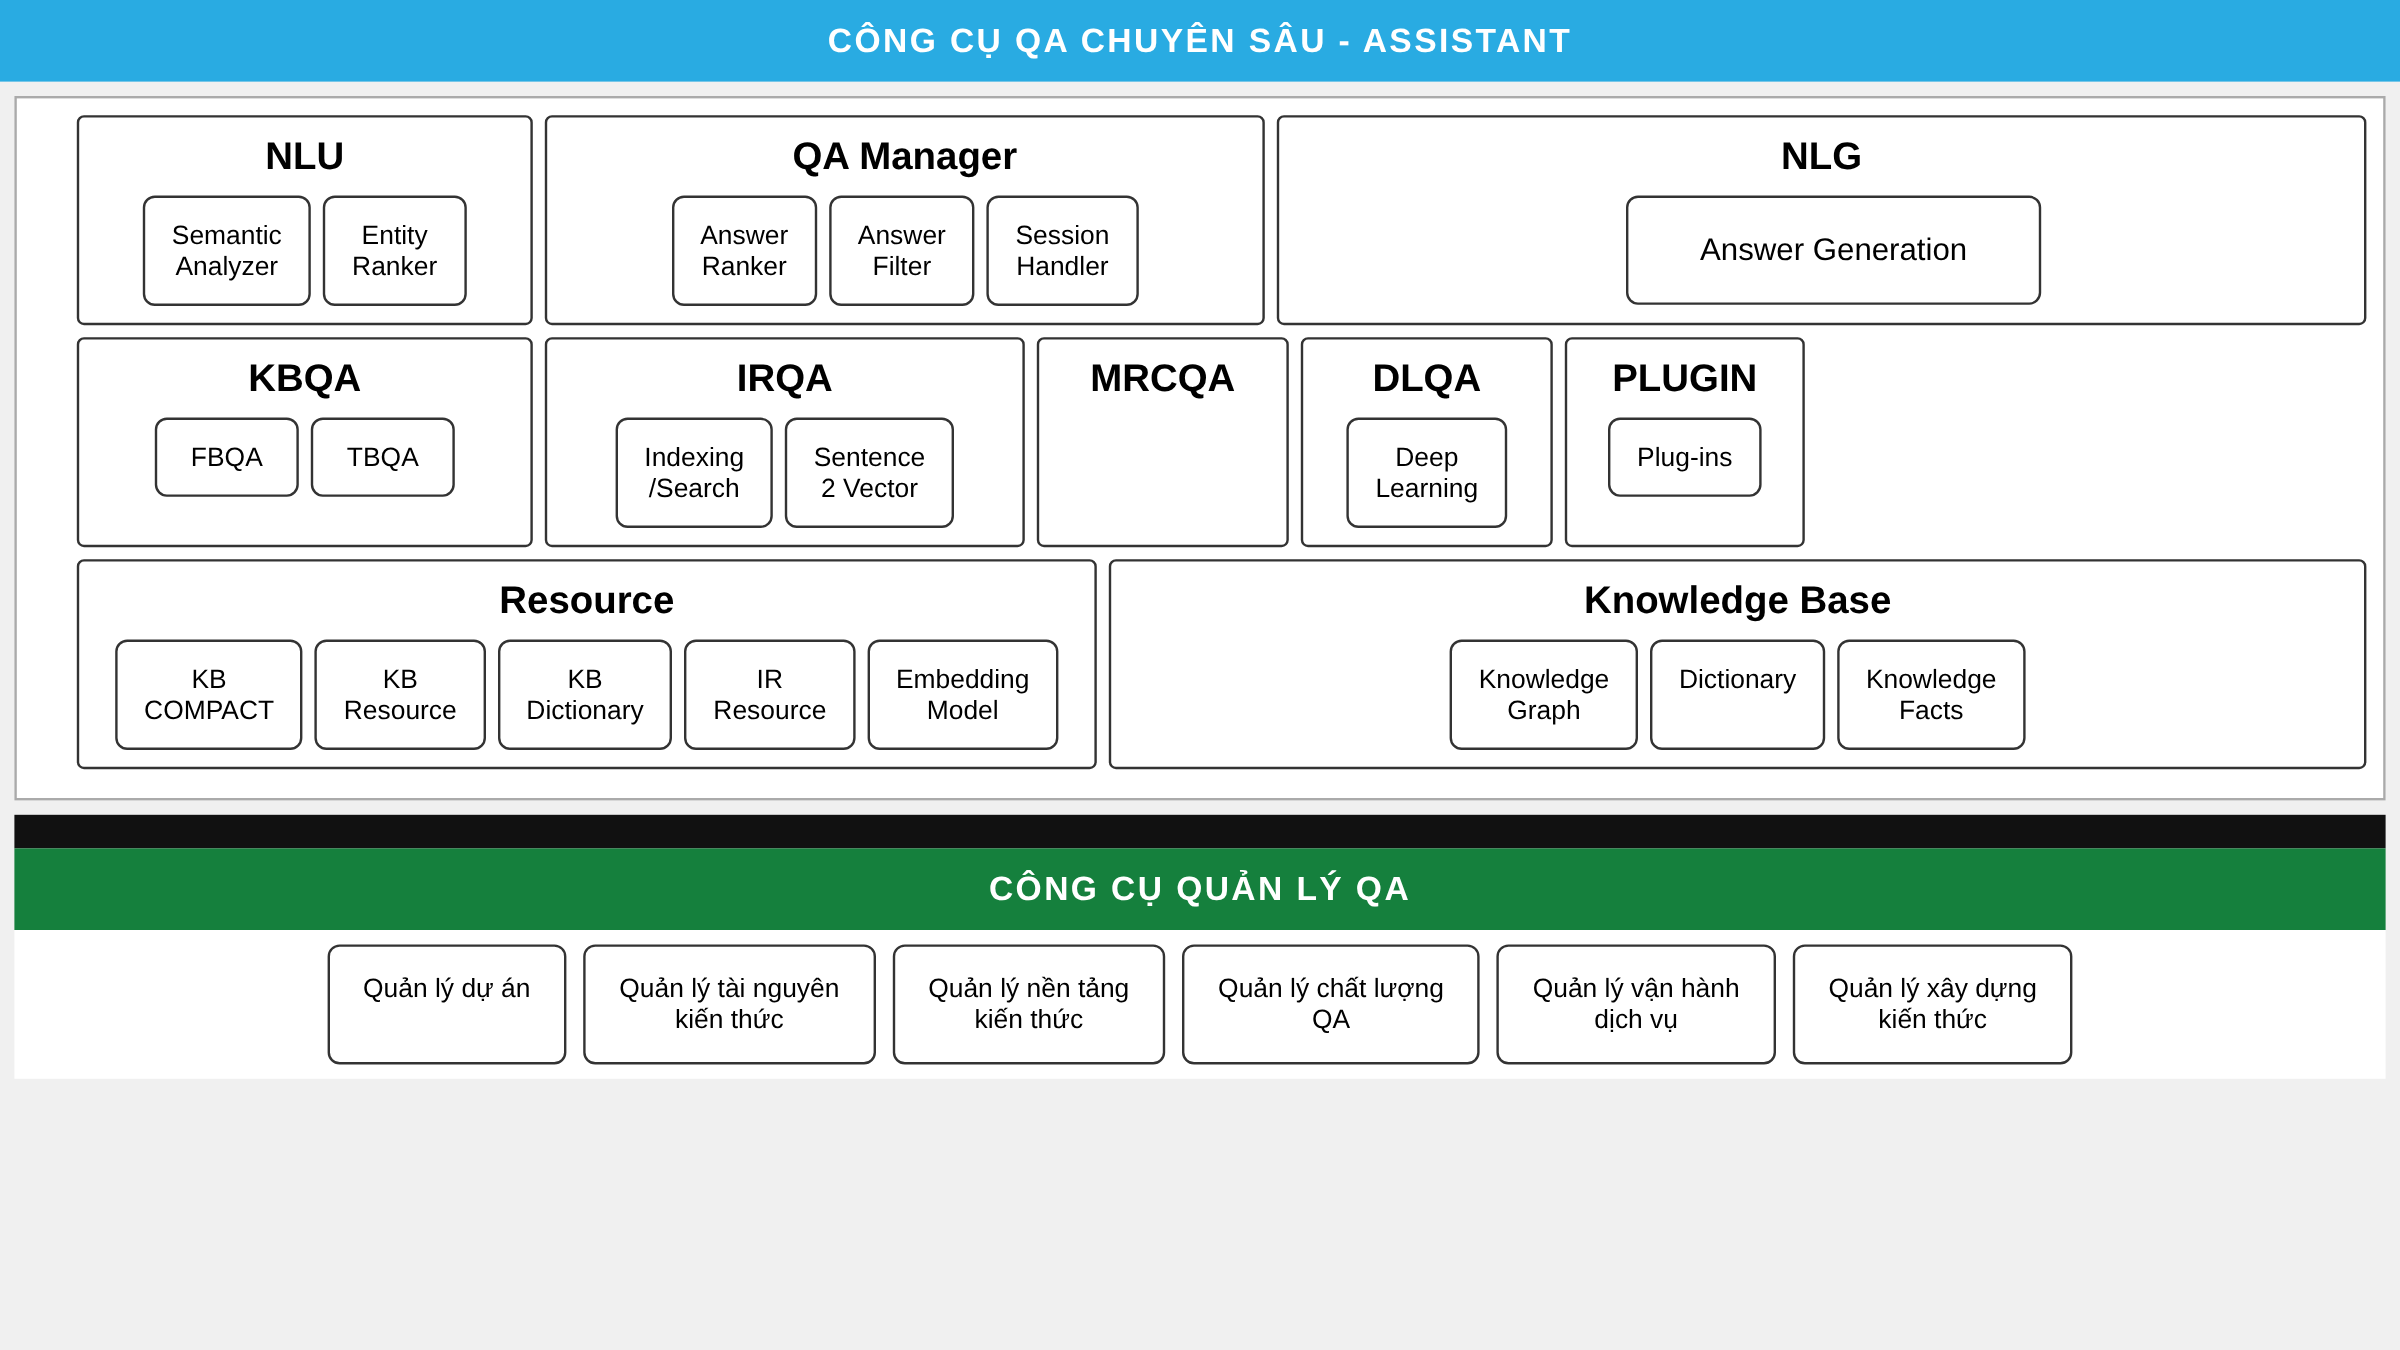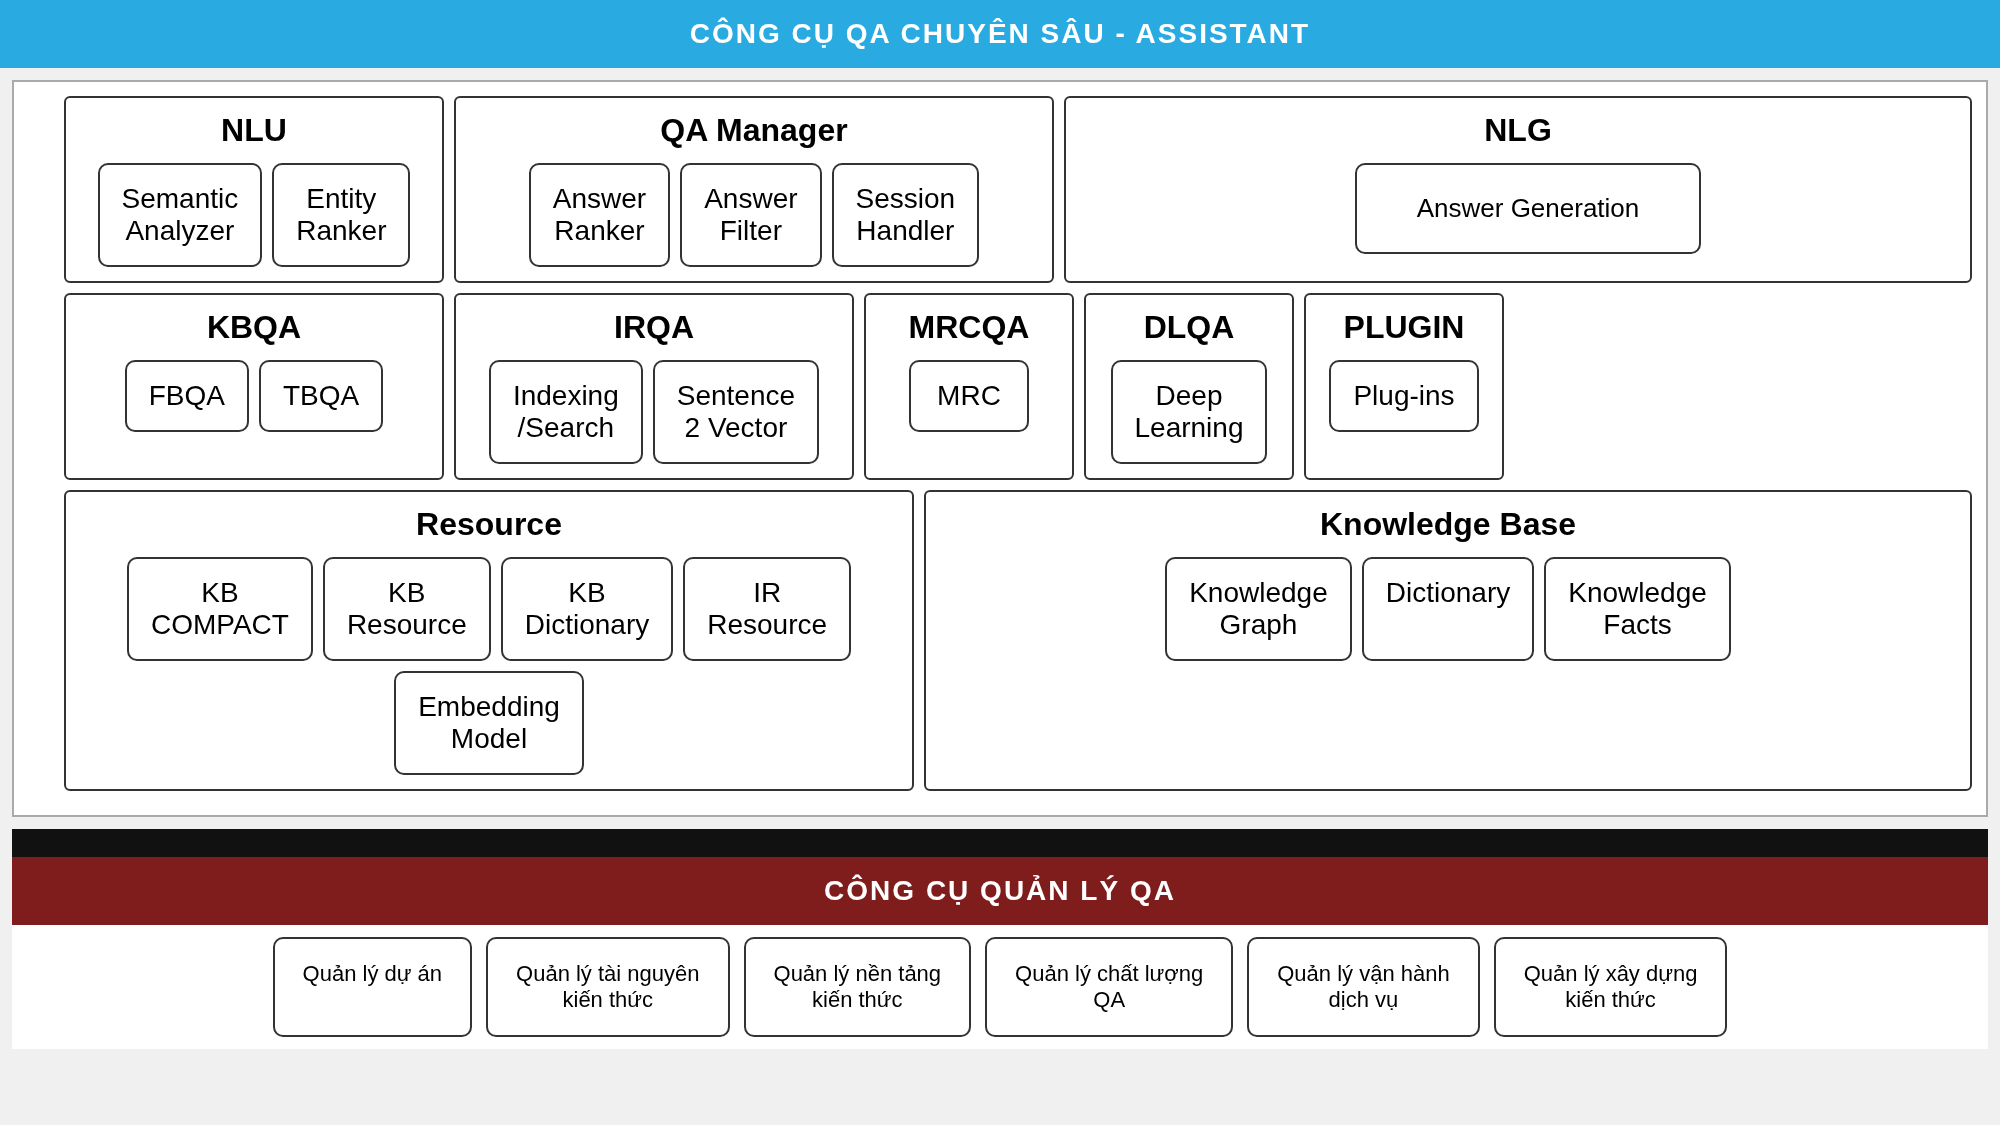--- a/index.html
+++ b/index.html
@@ -52,21 +52,21 @@
       display: flex;
       gap: 10px;
       justify-content: center;
       flex-wrap: wrap;
     }
 
     .box {
       border: 2px solid #333;
       border-radius: 10px;
       padding: 18px 22px;
-      font-size: 28px;
+      font-size: 22px;
       text-align: center;
       min-width: 120px;
       background: white;
     }
 
     
     .nlu-panel { flex: 0 0 380px; }
     .qa-manager-panel { flex: 0 0 600px; }
     .nlg-panel { flex: 1; }
 
@@ -81,21 +81,21 @@
     .resource-panel { flex: 0 0 850px; }
     .kb-panel { flex: 1; }
 
     .divider-black {
       background: #111;
       height: 28px;
       margin: 0 12px;
     }
 
     .bottom-banner {
-      background: #7f1d1d;
+      background: #15803d;
       color: white;
       text-align: center;
       font-size: 28px;
       font-weight: bold;
       letter-spacing: 2px;
       padding: 18px 0;
       margin: 0 12px;
     }
 
     .bottom-section {
@@ -169,23 +169,20 @@
     <div class="panel irqa-panel">
       <div class="panel-title">IRQA</div>
       <div class="panel-items">
         <div class="box">Indexing<br>/Search</div>
         <div class="box">Sentence<br>2 Vector</div>
       </div>
     </div>
 
     <div class="panel mrcqa-panel">
       <div class="panel-title">MRCQA</div>
-      <div class="panel-items">
-        <div class="box">MRC</div>
-      </div>
     </div>
 
     <div class="panel dlqa-panel">
       <div class="panel-title">DLQA</div>
       <div class="panel-items">
         <div class="box">Deep<br>Learning</div>
       </div>
     </div>
 
     <div class="panel plugin-panel">

